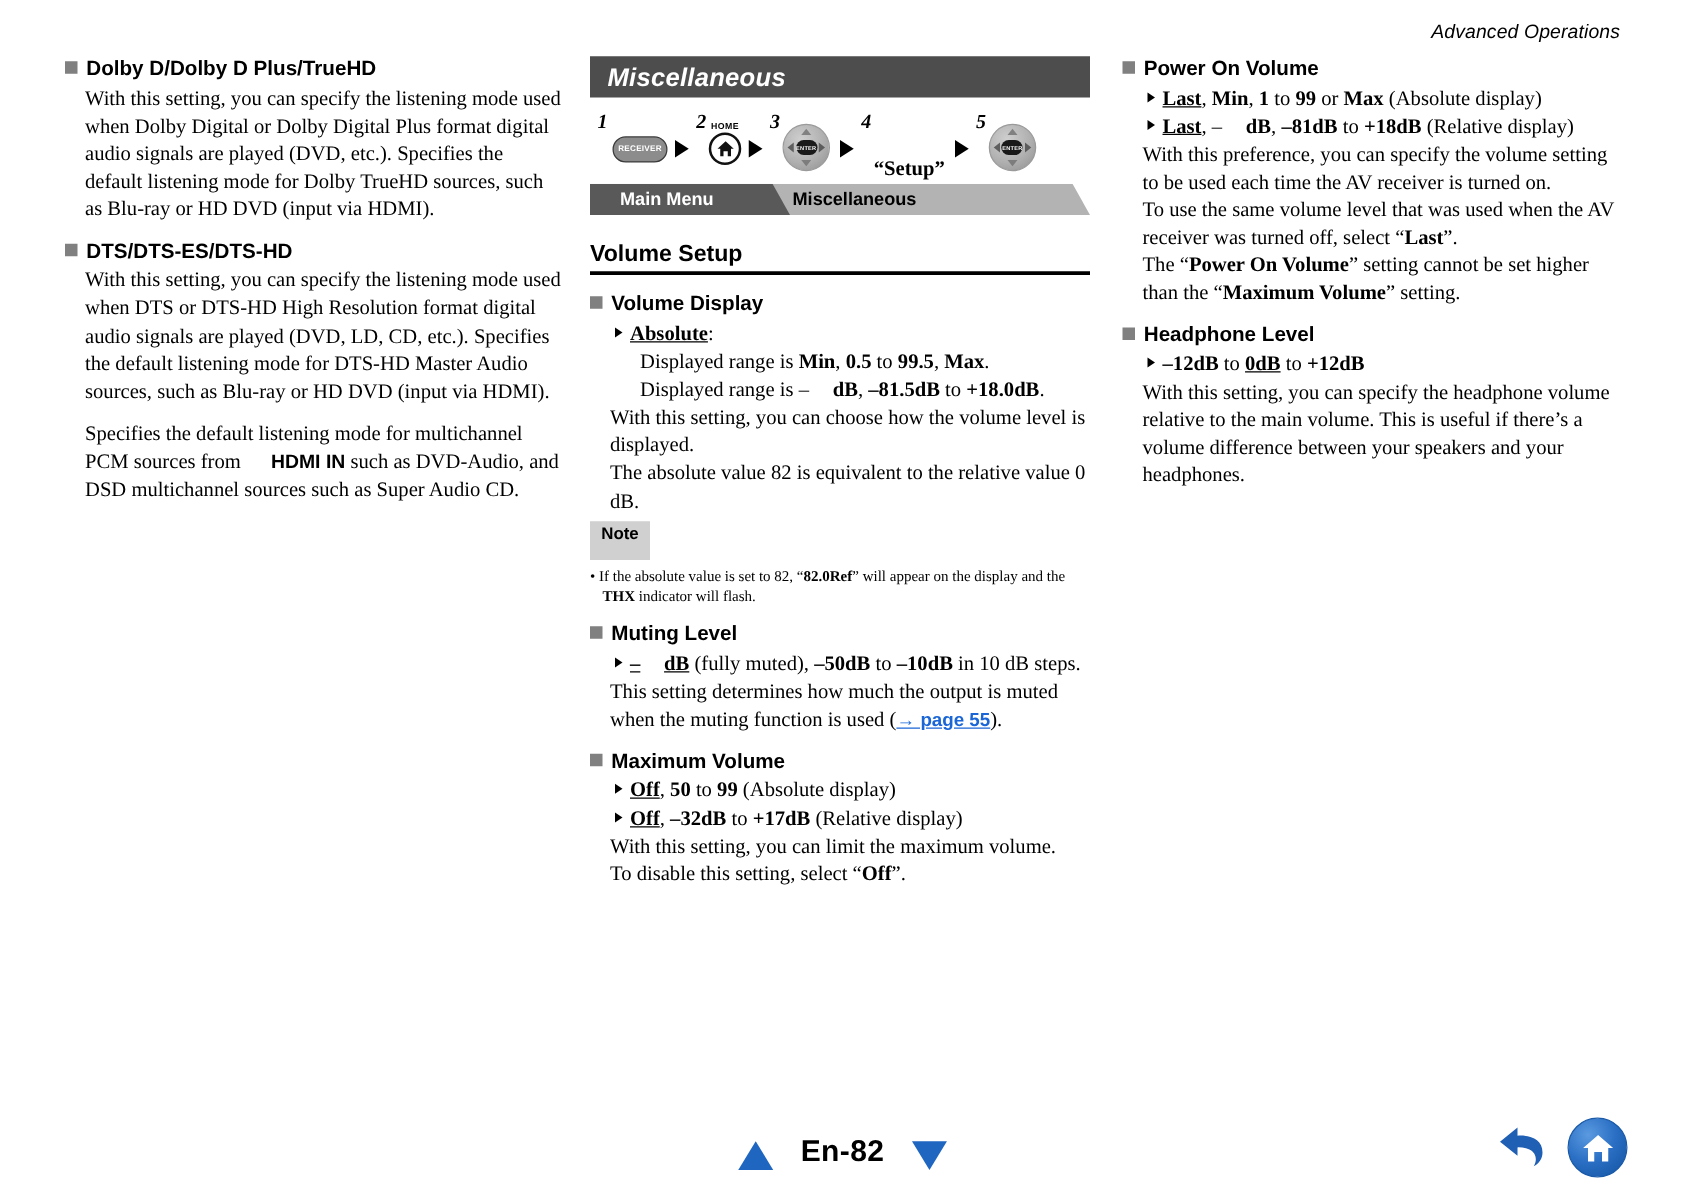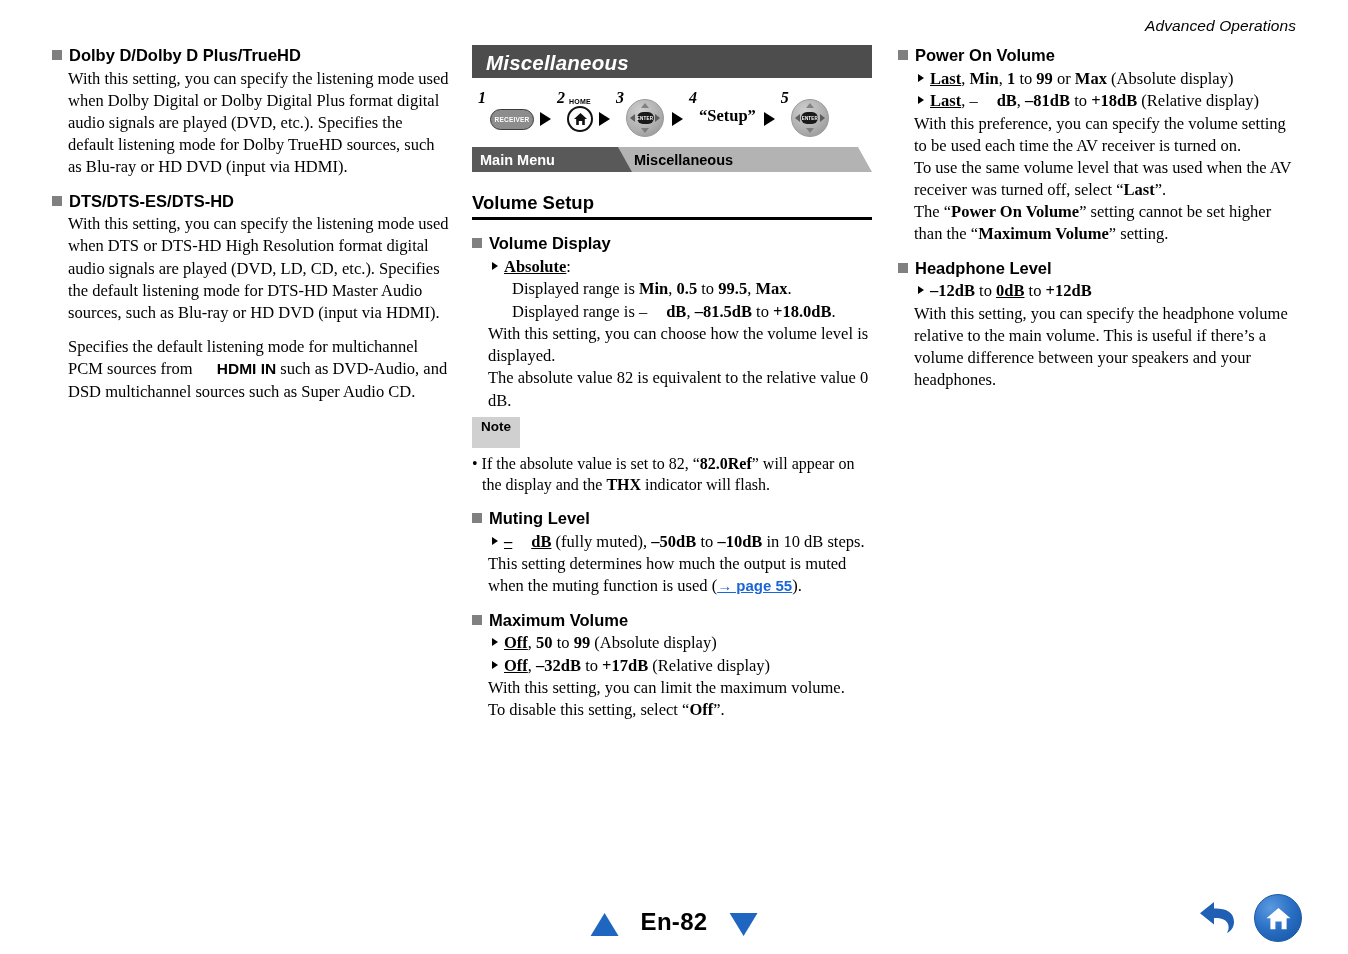--- a/index.html
+++ b/index.html
@@ -156,31 +156,31 @@
     border-top: 4px solid transparent; border-bottom: 4px solid transparent;
   }
   .dpad i.rt {
     right: 3px; top: 50%; transform: translateY(-50%);
     border-left: 5px solid #444;
     border-top: 4px solid transparent; border-bottom: 4px solid transparent;
   }
   .step-text {
     font-family: "Liberation Serif", serif;
     font-weight: bold; font-size: 16.5px;
-    position: relative; top: 2px; margin: 0 2px;
+    position: relative; top: 21px; margin: 0 2px;
   }
 
   
   .crumbs { position: relative; width: 400px; height: 25px; margin-top: 2px; }
   .crumb-main {
     position: absolute; left: 0; top: 0; height: 25px; width: 160px;
     background: #595959; color: #ffffff;
     font-family: "Liberation Sans", sans-serif;
     font-weight: bold; font-size: 14.5px;
-    display: flex; align-items: center; padding-left: 8px;
+    display: flex; align-items: center; padding-left: 24px;
     clip-path: polygon(0 0, 146px 0, 160px 100%, 0 100%);
     z-index: 2;
   }
   .crumb-cur {
     position: absolute; left: 0; top: 0; height: 25px; width: 400px;
     background: #b3b3b3; color: #000000;
     font-family: "Liberation Sans", sans-serif;
     font-weight: bold; font-size: 14.5px;
     display: flex; align-items: center; padding-left: 162px;
     clip-path: polygon(0 0, 386px 0, 400px 100%, 0 100%);
@@ -200,21 +200,21 @@
 
   
   .note-tag {
     display: inline-block; background: #d0d0d0;
     font-family: "Liberation Sans", sans-serif;
     font-weight: bold; font-size: 13.5px;
     padding: 2px 9px 14px 9px; margin-bottom: 5px;
   }
   .note-body {
     font-family: "Liberation Serif", serif;
-    font-size: 16px; line-height: 1.36;
+    font-size: 12px; line-height: 1.36;
     padding-left: 10px; text-indent: -10px;
   }
 
   .link { color: #1a66d6; font-weight: bold;
           font-family: "Liberation Sans", sans-serif; font-size: 15px; }
 
   
   .footer {
     position: absolute; left: 0; bottom: 0; width: 1348px; height: 70px;
   }

